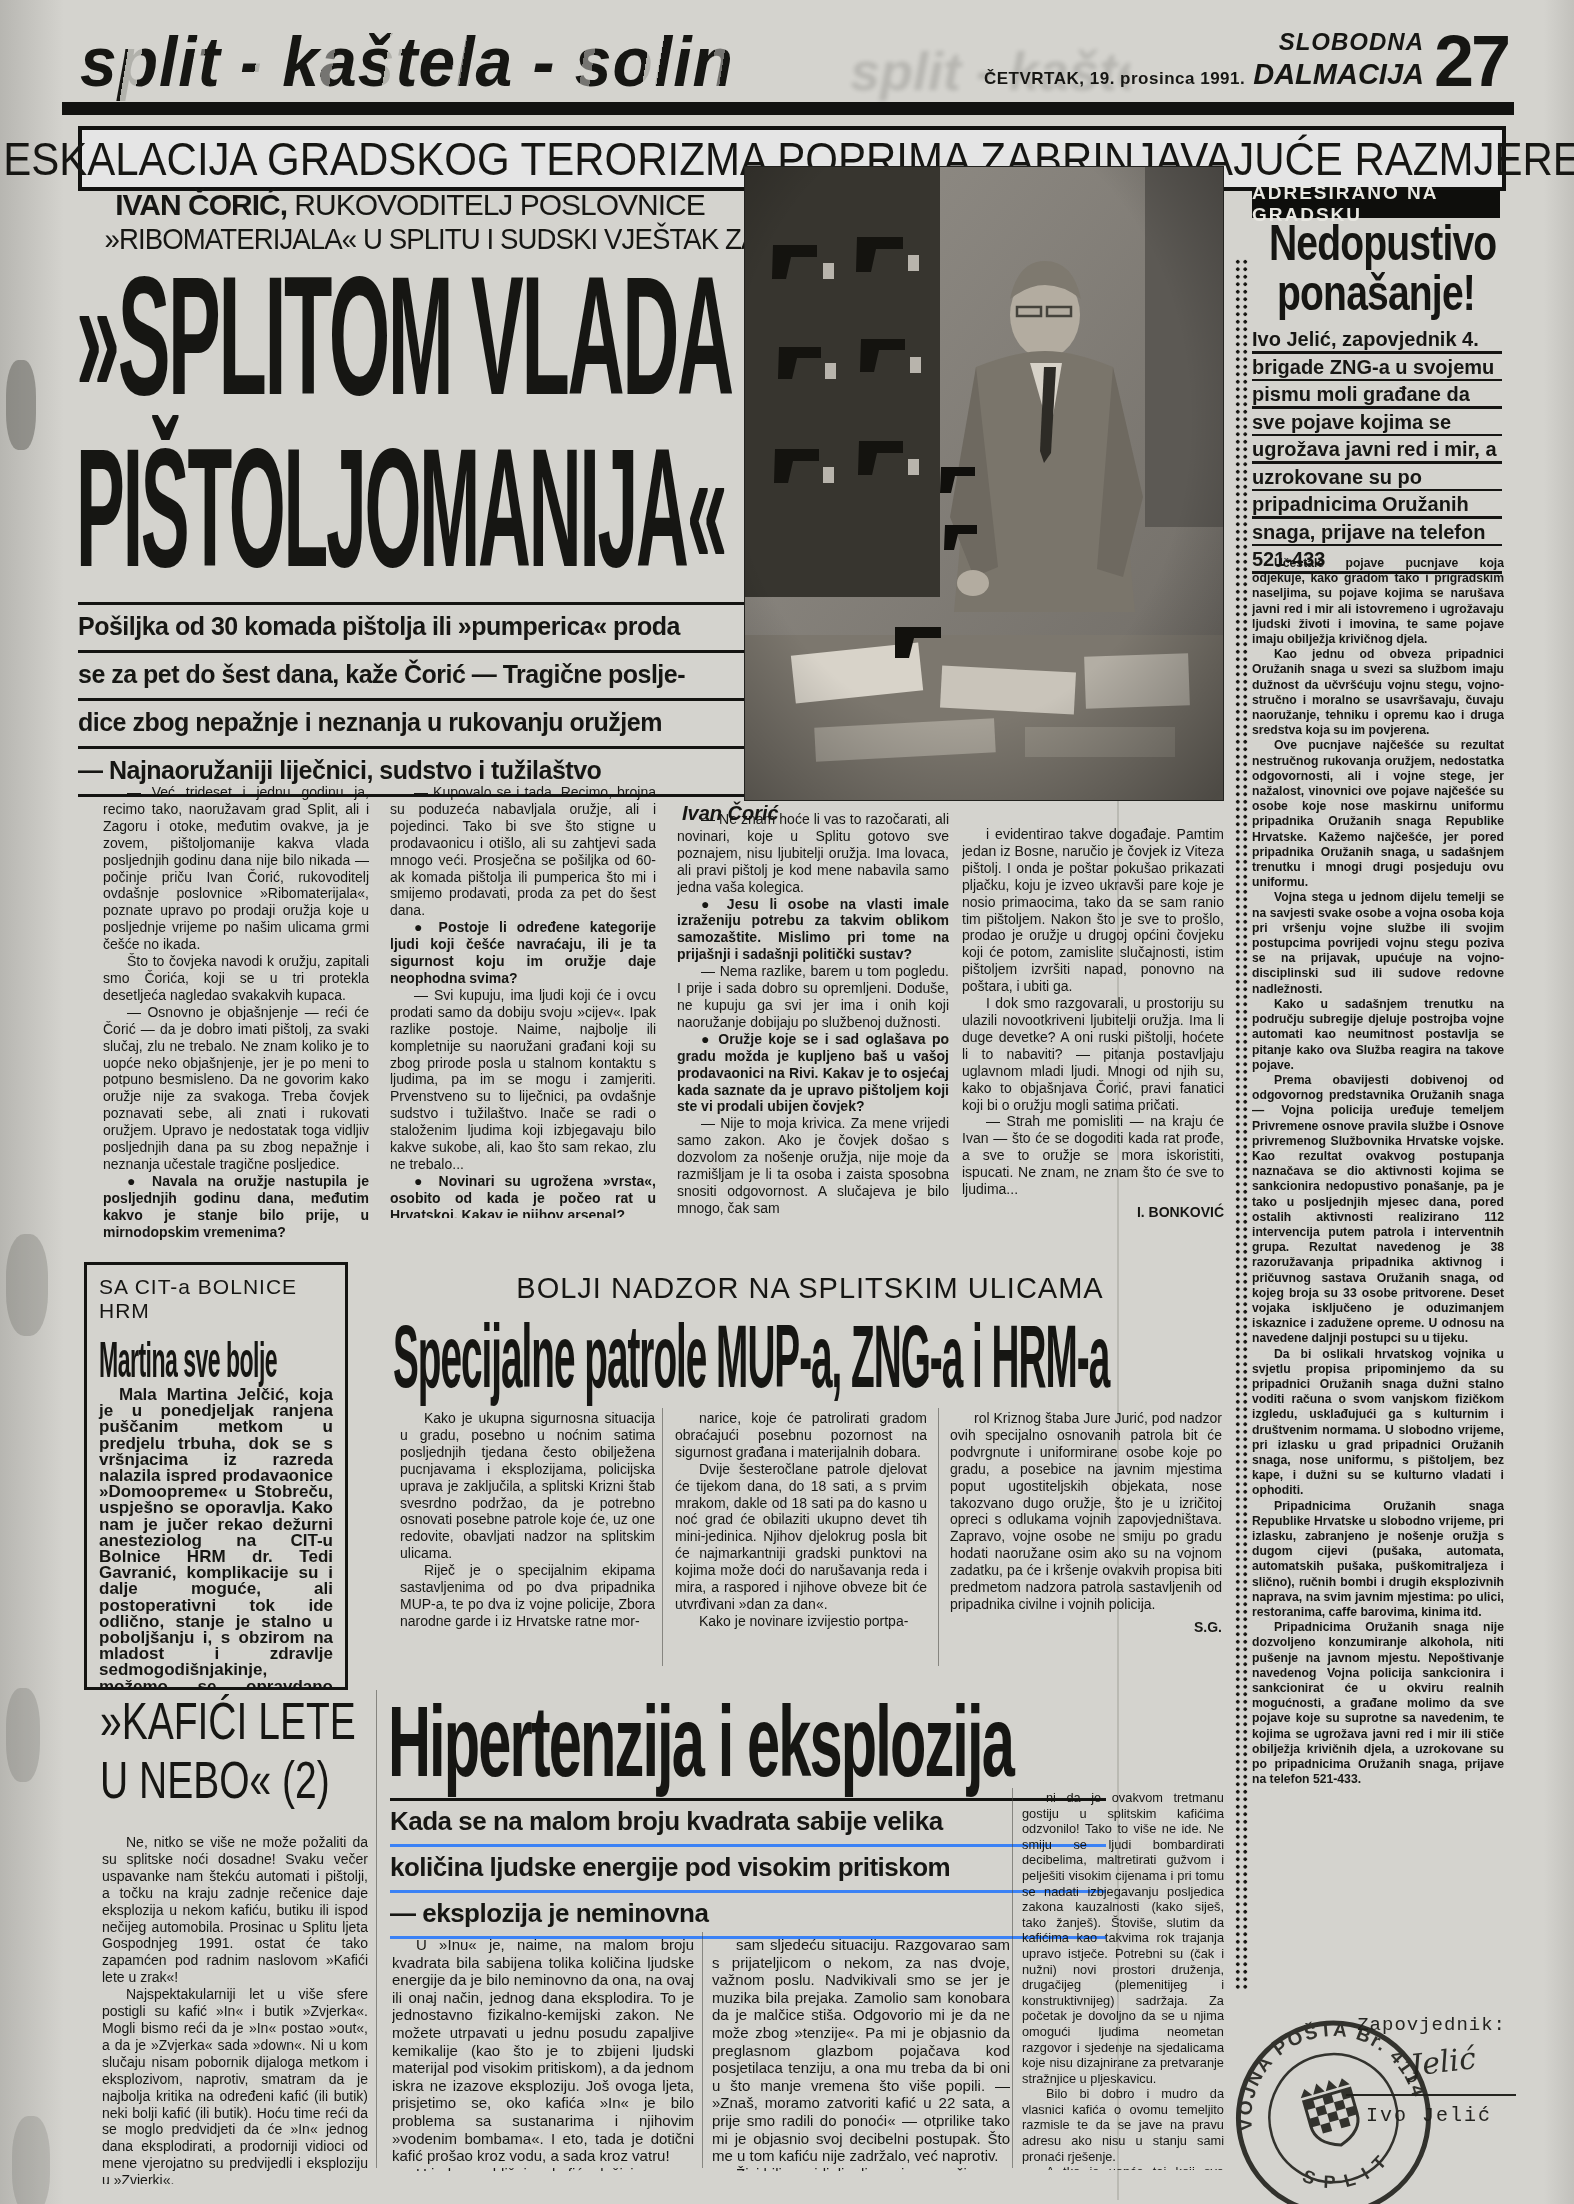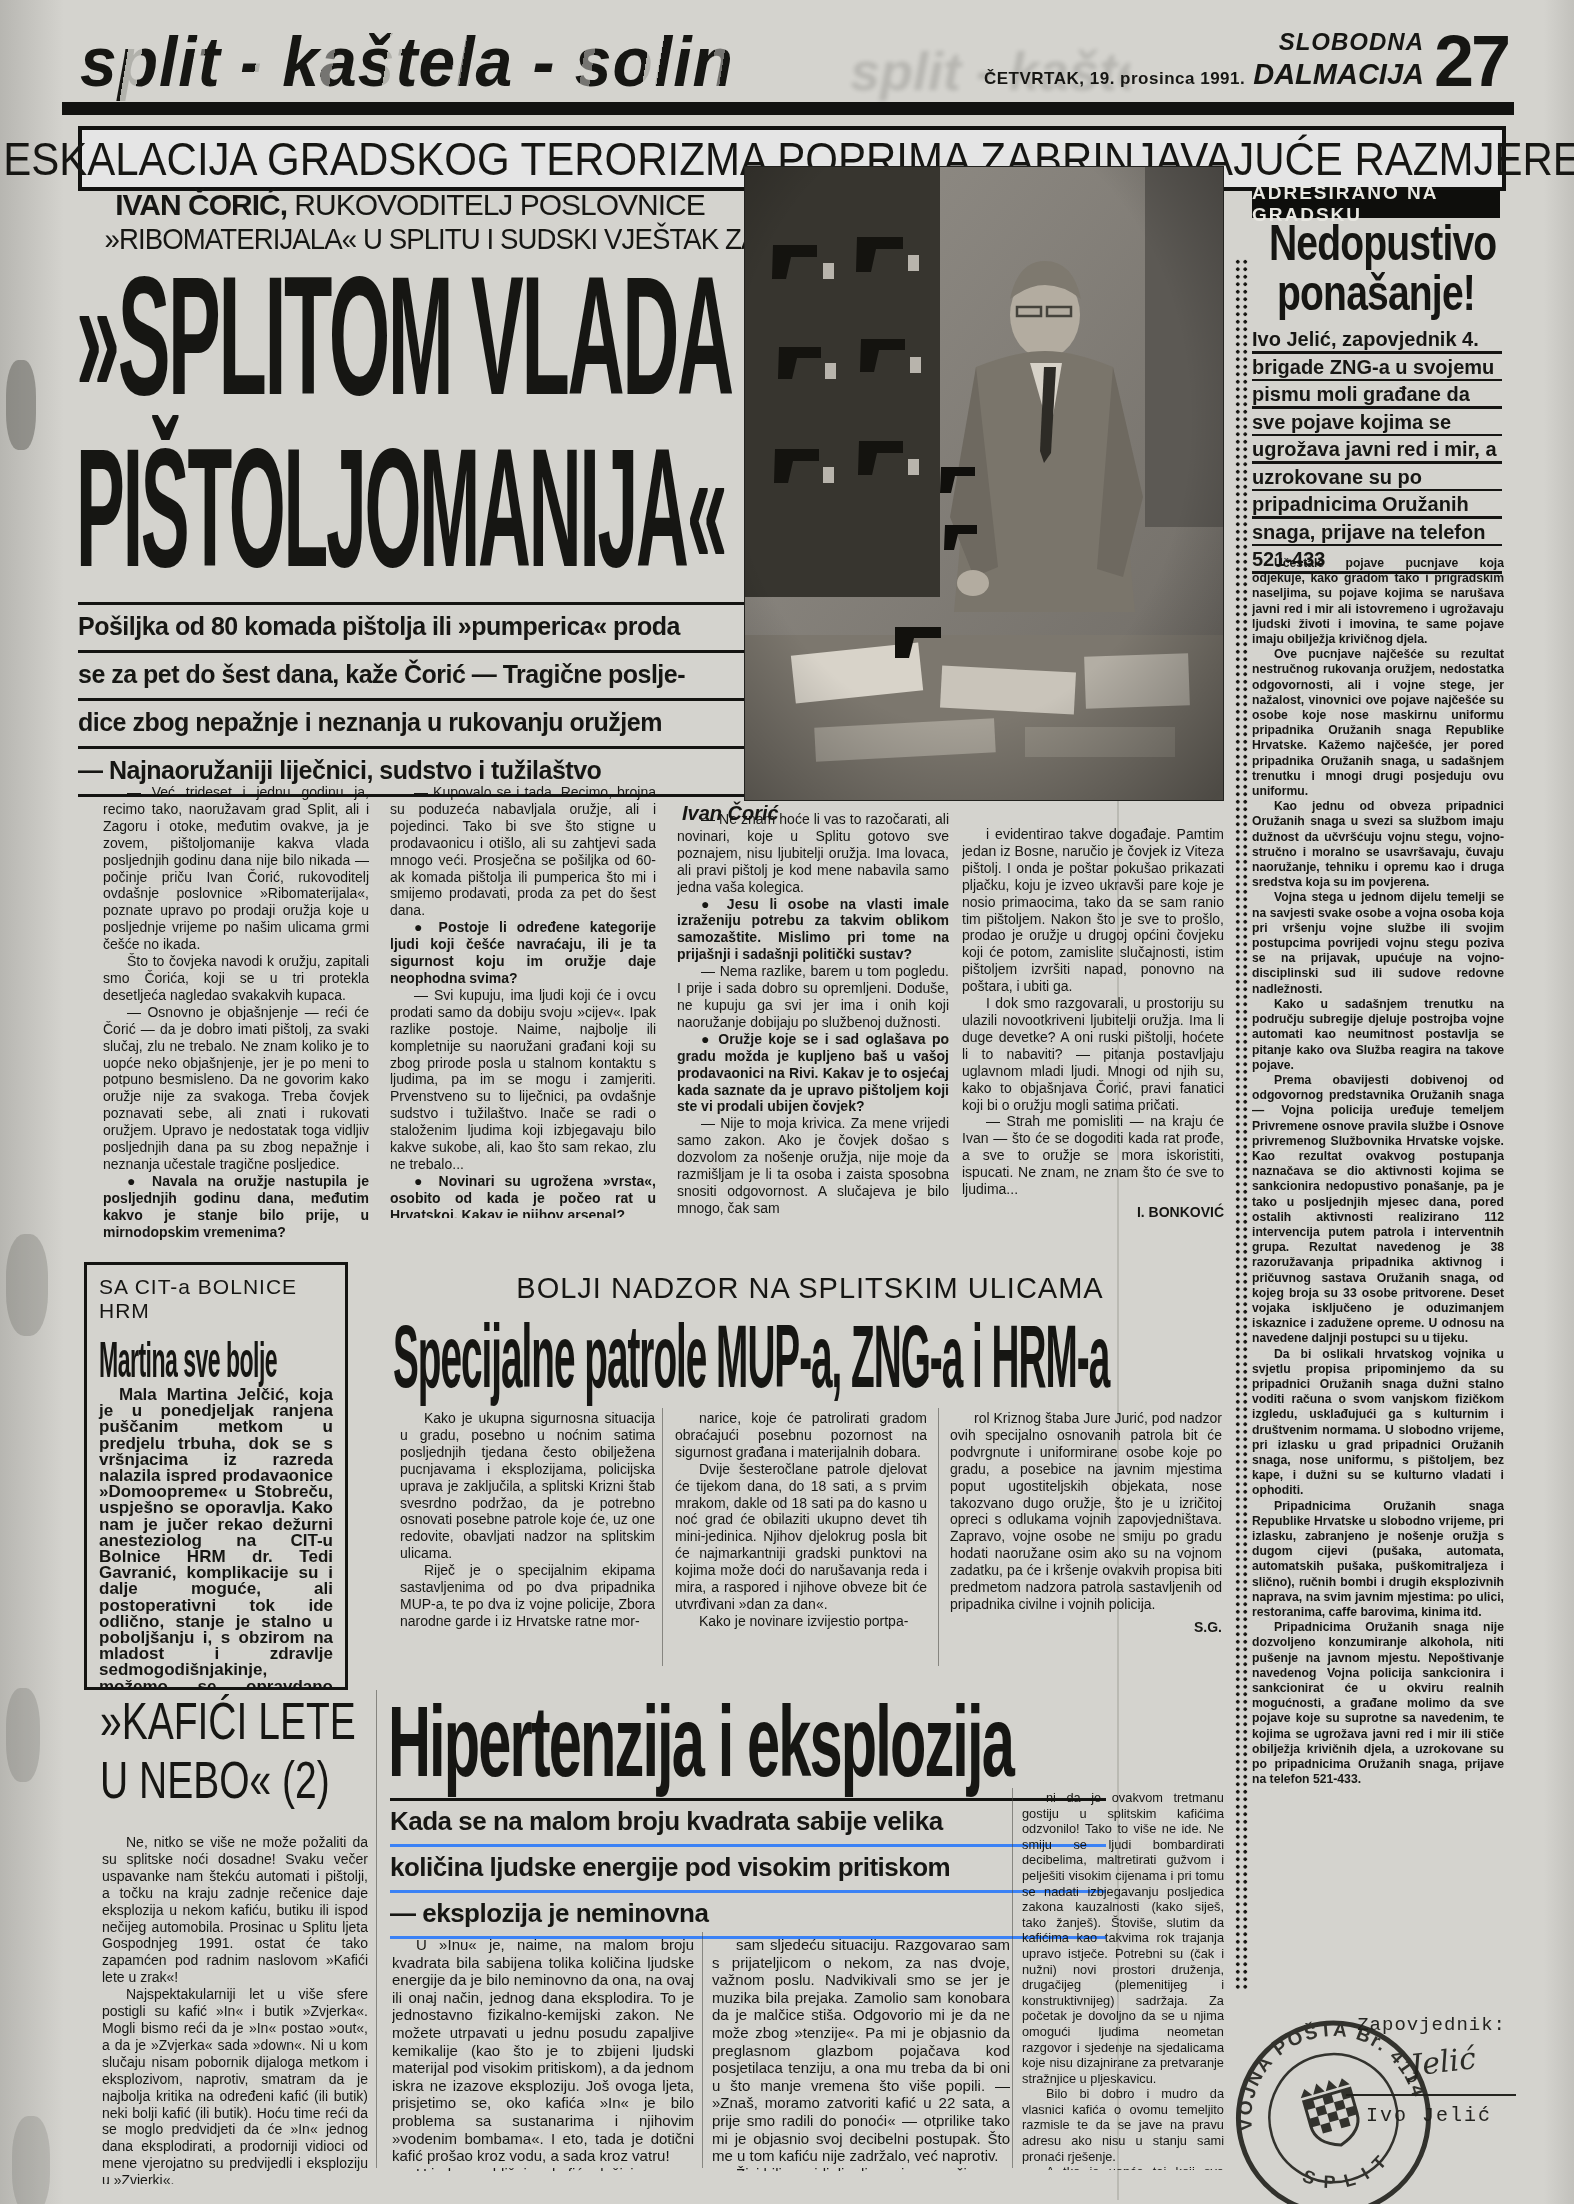--- a/index.html
+++ b/index.html
@@ -129,21 +129,21 @@
 
 <div class="abs kicker" id="kicker1">
   <span class="kn">IVAN ČORIĆ,</span><span> RUKOVODITELJ POSLOVNICE</span>
 </div>
 <div class="abs kicker" id="kicker2">»RIBOMATERIJALA« U SPLITU I SUDSKI VJEŠTAK ZA ORUŽJE</div>
 
 <div class="abs hl" id="hl1">»SPLITOM VLADA</div>
 <div class="abs hl" id="hl2">PIŠTOLJOMANIJA«</div>
 
 <div class="abs" id="deck">
-  <div class="deck-line">Pošiljka od 80 komada pištolja ili »pumperica« proda</div>
+  <div class="deck-line">Pošiljka od 30 komada pištolja ili »pumperica« proda</div>
   <div class="deck-line">se za pet do šest dana, kaže Čorić — Tragične poslje-</div>
   <div class="deck-line">dice zbog nepažnje i neznanja u rukovanju oružjem</div>
   <div class="deck-line">— Najnaoružaniji liječnici, sudstvo i tužilaštvo</div>
 </div>
 
 <div class="abs" id="photo">
   <svg width="478" height="633" viewBox="0 0 478 633" xmlns="http://www.w3.org/2000/svg">
     <defs>
       <radialGradient id="vg" cx="45%" cy="40%" r="80%">
         <stop offset="60%" stop-color="rgba(0,0,0,0)"></stop>
@@ -287,22 +287,22 @@
 
 <div class="abs" id="checker-strip"></div>
 <div class="abs" id="sb-kicker">ADRESIRANO NA GRADSKU</div>
 <div class="abs" id="sb-headline">
   <span>Nedopustivo</span>
   <span>ponašanje!</span>
 </div>
 <div class="abs" id="sb-deck">Ivo Jelić, zapovjednik 4. brigade ZNG-a u svojemu pismu moli građane da sve pojave kojima se ugrožava javni red i mir, a uzrokovane su po pripadnicima Oružanih snaga, prijave na telefon 521-433</div>
 <div class="abs" id="sb-body">
   <p>Učestale pojave pucnjave koja odjekuje, kako gradom tako i prigradskim naseljima, su pojave kojima se narušava javni red i mir ali istovremeno i ugrožavaju ljudski životi i imovina, te same pojave imaju obilježja krivičnog djela.</p>
+  <p>Kao jednu od obveza pripadnici Oružanih snaga u svezi sa službom imaju dužnost da učvršćuju vojnu stegu, vojno-stručno i moralno se usavršavaju, čuvaju naoružanje, tehniku i opremu kao i druga sredstva koja su im povjerena.</p>
   <p>Ove pucnjave najčešće su rezultat nestručnog rukovanja oružjem, nedostatka odgovornosti, ali i vojne stege, jer nažalost, vinovnici ove pojave najčešće su osobe koje nose maskirnu uniformu pripadnika Oružanih snaga Republike Hrvatske. Kažemo najčešće, jer pored pripadnika Oružanih snaga, u sadašnjem trenutku i mnogi drugi posjeduju ovu uniformu.</p>
-  <p>Kao jednu od obveza pripadnici Oružanih snaga u svezi sa službom imaju dužnost da učvršćuju vojnu stegu, vojno-stručno i moralno se usavršavaju, čuvaju naoružanje, tehniku i opremu kao i druga sredstva koja su im povjerena.</p>
   <p>Vojna stega u jednom dijelu temelji se na savjesti svake osobe a vojna osoba koja pri vršenju vojne službe ili svojim postupcima povrijedi vojnu stegu poziva se na prijavak, upućuje na vojno-disciplinski sud ili sudove redovne nadležnosti.</p>
   <p>Kako u sadašnjem trenutku na području subregije djeluje postrojba vojne automati kao neumitnost postavlja se pitanje kako ova Služba reagira na takove pojave.</p>
   <p>Prema obavijesti dobivenoj od odgovornog predstavnika Oružanih snaga — Vojna policija uređuje temeljem Privremene osnove pravila službe i Osnove privremenog Službovnika Hrvatske vojske. Kao rezultat ovakvog postupanja naznačava se dio aktivnosti kojima se sankcionira nedopustivo ponašanje, pa je tako u posljednjih mjesec dana, pored ostalih aktivnosti realizirano 112 intervencija putem patrola i interventnih grupa. Rezultat navedenog je 38 razoružavanja pripadnika aktivnog i pričuvnog sastava Oružanih snaga, od kojeg broja su 33 osobe pritvorene. Deset vojaka isključeno je oduzimanjem iskaznice i zadužene opreme. U odnosu na navedene daljnji postupci su u tijeku.</p>
   <p>Da bi oslikali hrvatskog vojnika u svjetlu propisa pripominjemo da su pripadnici Oružanih snaga dužni stalno voditi računa o svom vanjskom fizičkom izgledu, usklađujući ga s kulturnim i društvenim normama. U slobodno vrijeme, pri izlasku u grad pripadnici Oružanih snaga, nose uniformu, s pištoljem, bez kape, i dužni su se kulturno vladati i ophoditi.</p>
   <p>Pripadnicima Oružanih snaga Republike Hrvatske u slobodno vrijeme, pri izlasku, zabranjeno je nošenje oružja s dugom cijevi (pušaka, automata, automatskih pušaka, puškomitraljeza i slično), ručnih bombi i drugih eksplozivnih naprava, na svim javnim mjestima: po ulici, restoranima, caffe barovima, kinima itd.</p>
   <p>Pripadnicima Oružanih snaga nije dozvoljeno konzumiranje alkohola, niti pušenje na javnom mjestu. Nepoštivanje navedenog Vojna policija sankcionira i sankcionirat će u okviru realnih mogućnosti, a građane molimo da sve pojave koje su suprotne sa navedenim, te kojima se ugrožava javni red i mir ili stiče obilježja krivičnih djela, a uzrokovane su po pripadnicima Oružanih snaga, prijave na telefon 521-433.</p>
 </div>
 
 <div class="abs" id="sb-close">
   <div id="typed-role">Zapovjednik:</div>

